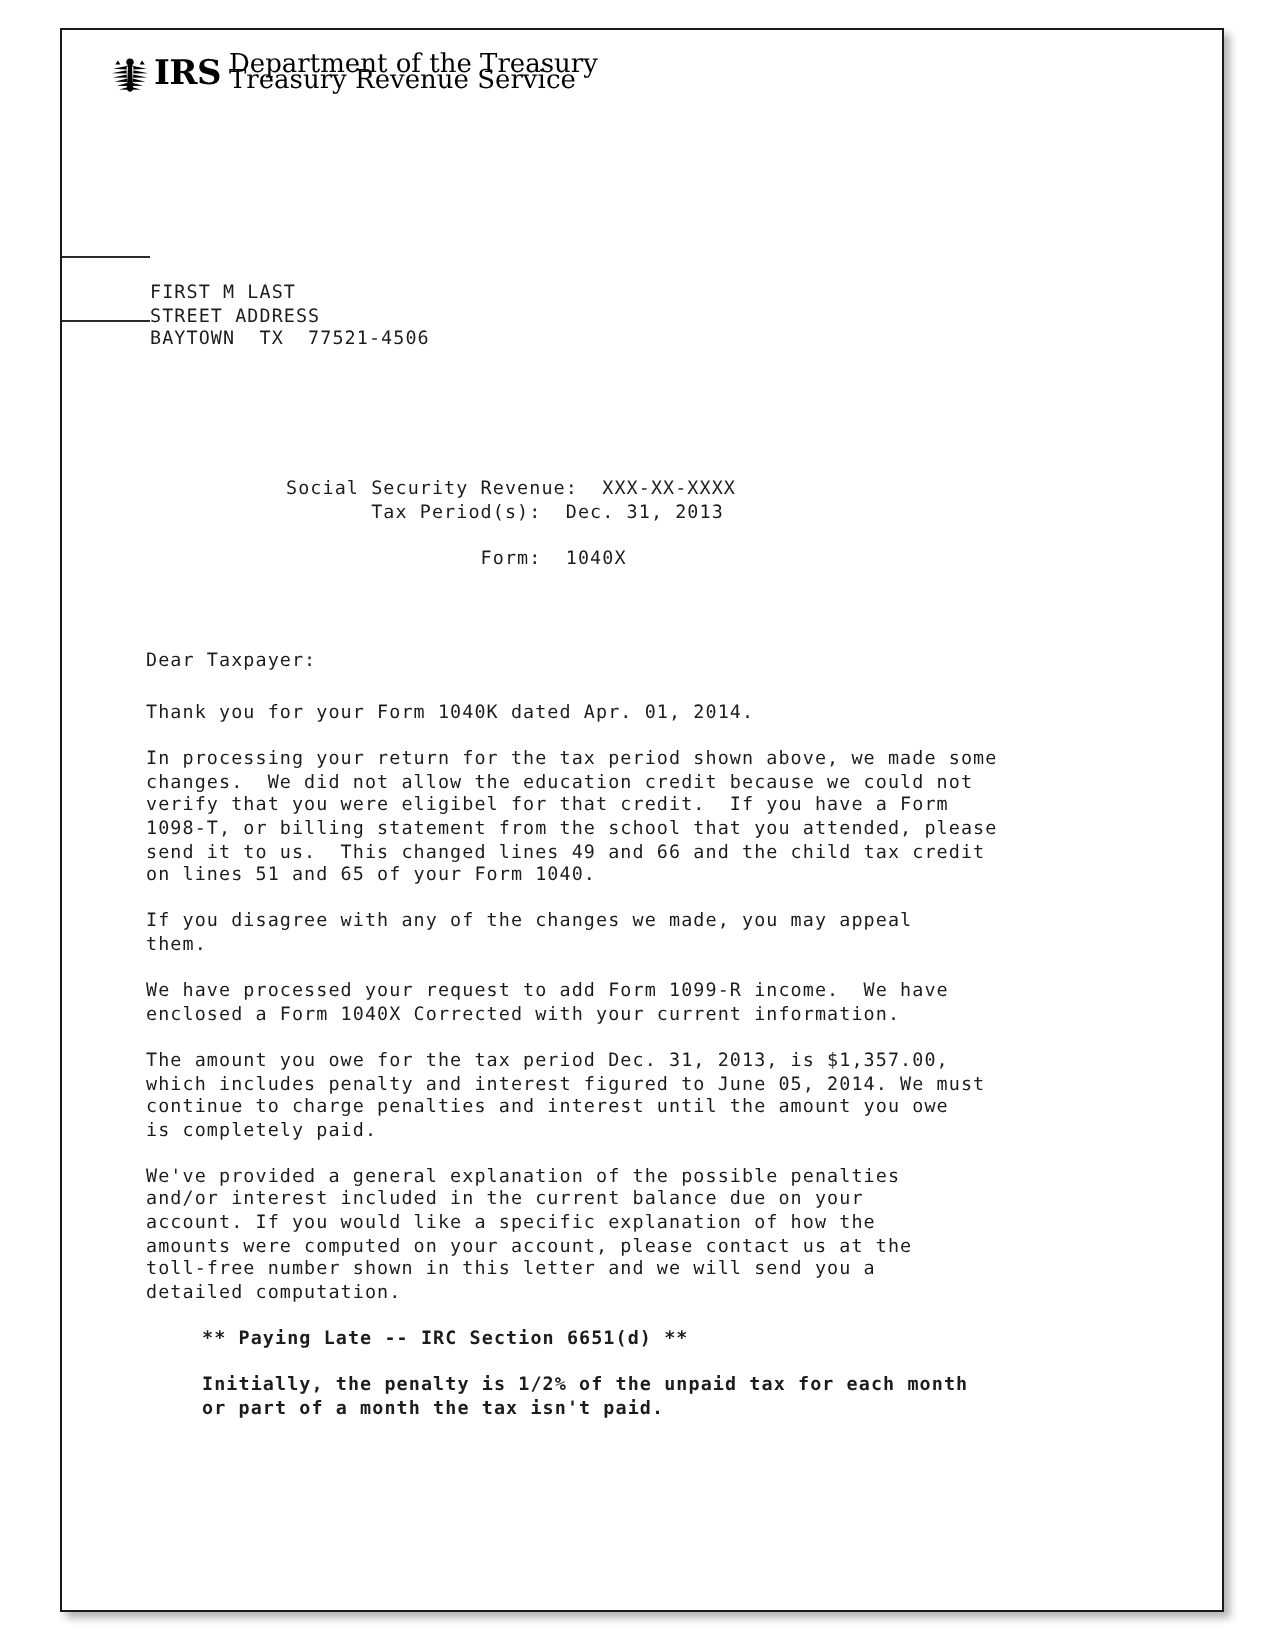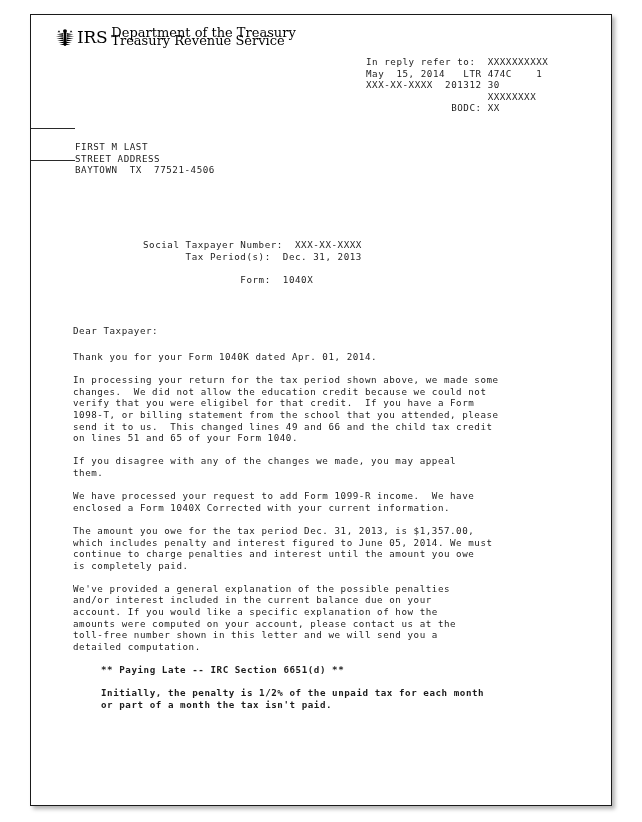--- a/index.html
+++ b/index.html
@@ -39,21 +39,21 @@
   #irs-seal {
     width: 20px;
     height: 19px;
     margin-right: 2px;
     flex: none;
     margin-top: 0px;
   }
   #irs-seal svg { display: block; }
   .irs-word {
     font-family: "DejaVu Serif", serif;
-    font-weight: normal;
+    font-weight: bold;
     font-size: 17px;
     line-height: 17px;
     letter-spacing: -0.3px;
     color: #000;
     margin-top: 1px;
   }
   #treasury-lines {
     margin-left: 4px;
     margin-top: 1px;
     font-family: "DejaVu Serif", serif;
@@ -162,28 +162,27 @@
       </svg>
     </span>
     <span class="irs-word">IRS</span>
     <span id="treasury-lines">
       <div>Department of the Treasury</div>
       <div>Treasury Revenue Service</div>
     </span>
   </div>
 
 
-  <div id="reply-block" class="tw"><div>In reply refer to:  XXXXXXXXXX</div><div>May  15, 2014   LTR 474C    1</div><div>XXX-XX-XXXX  201312 30</div><div>                    XXXXXXXX</div><div>              BODC: XX</div></div>
 
   <div class="tick" id="tick-top"></div>
   <div class="tick" id="tick-bottom"></div>
 
   <div id="recipient-address" class="tw"><div>FIRST M LAST</div><div>STREET ADDRESS</div><div>BAYTOWN  TX  77521-4506</div></div>
 
-  <div id="account-block" class="tw"><div>Social Taxpayer Number:  XXX-XX-XXXX</div><div>       Tax Period(s):  Dec. 31, 2013</div><div>&nbsp;</div><div>                Form:  1040X</div></div>
+  <div id="account-block" class="tw"><div>Social Security Revenue:  XXX-XX-XXXX</div><div>       Tax Period(s):  Dec. 31, 2013</div><div>&nbsp;</div><div>                Form:  1040X</div></div>
 
   <div id="salutation" class="tw">Dear Taxpayer:</div>
 
   <div id="body-copy" class="tw"><div class="para">Thank you for your Form 1040K dated Apr. 01, 2014.</div><div class="para">In processing your return for the tax period shown above, we made some
 changes.  We did not allow the education credit because we could not
 verify that you were eligibel for that credit.  If you have a Form
 1098-T, or billing statement from the school that you attended, please
 send it to us.  This changed lines 49 and 66 and the child tax credit
 on lines 51 and 65 of your Form 1040.</div><div class="para">If you disagree with any of the changes we made, you may appeal
 them.</div><div class="para">We have processed your request to add Form 1099-R income.  We have

